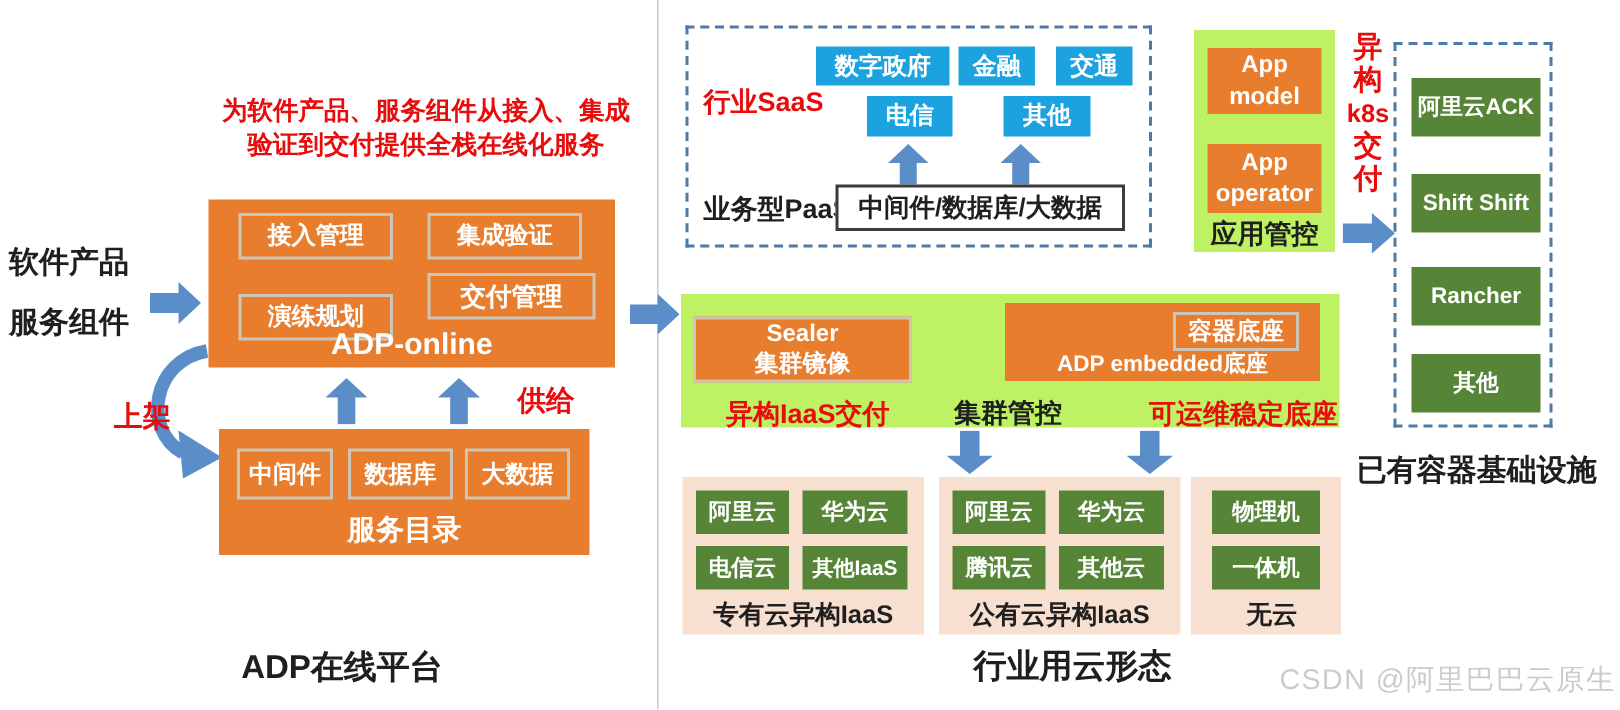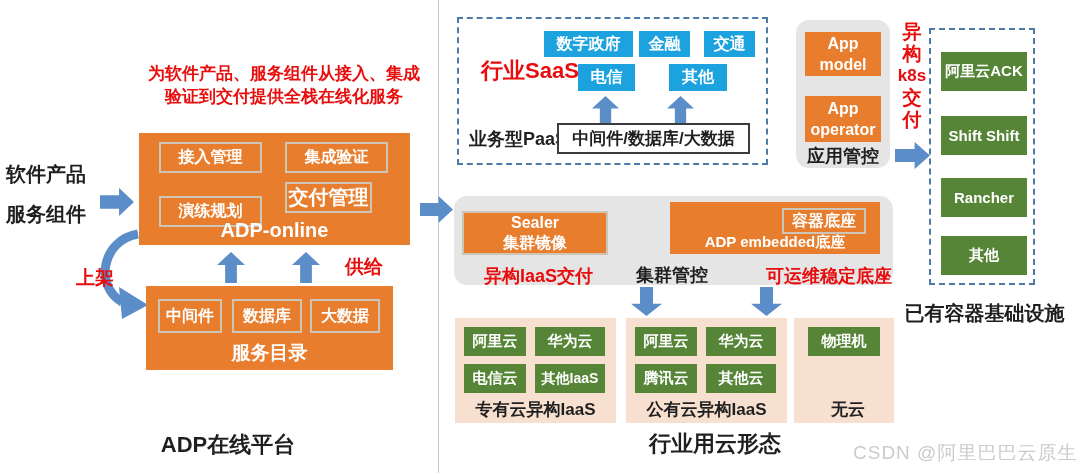--- a/index.html
+++ b/index.html
@@ -7,21 +7,21 @@
     position:relative;width:1080px;height:473px;background:#ffffff;overflow:hidden;
     font-family:"Liberation Sans","DejaVu Sans",sans-serif;color:#1f1f1f;
   }
   .abs{position:absolute;}
   
   .box-orange{background:#e87e2d;}
   .chip{display:flex;align-items:center;justify-content:center;color:#fff;font-weight:600;}
   .chip.bordered{border:2px solid #cdc5b8;box-sizing:border-box;}
   .blue-chip{background:#1ba2df;color:#fff;font-weight:600;display:flex;align-items:center;justify-content:center;font-size:16px;}
   .green-chip{background:#578538;color:#fff;font-weight:600;display:flex;align-items:center;justify-content:center;font-size:15px;}
-  .yellow-panel{background:#e5e5e5;border-radius:13px;}
+  .yellow-panel{background:#bef264;}
   .pink-panel{background:#f8e0d0;}
   .dashed-box{border:2px dashed #4d7ba6;box-sizing:border-box;background:transparent;}
   .label-red{color:#e80c0c;font-weight:bold;}
   .label-dark{color:#1f1f1f;font-weight:600;}
   .white-title{color:#fff;font-weight:600;text-align:center;}
   
   .arr{background:#5b8dc8;}
   .arr-right{clip-path:polygon(0 26%,56% 26%,56% 0,100% 50%,56% 100%,56% 74%,0 74%);}
   .arr-up{clip-path:polygon(50% 0,100% 42%,71% 42%,71% 100%,29% 100%,29% 42%,0 42%);}
   .arr-down{clip-path:polygon(29% 0,71% 0,71% 58%,100% 58%,50% 100%,0 58%,29% 58%);}
@@ -42,21 +42,21 @@
 
   <div class="abs label-dark" style="left:6px;top:161px;font-size:20px;">软件产品</div>
   <div class="abs label-dark" style="left:6px;top:201px;font-size:20px;">服务组件</div>
 
   <div class="abs arr arr-right" style="left:100px;top:188px;width:34px;height:28px;"></div>
 
   <div class="abs box-orange" style="left:139px;top:133px;width:271px;height:112px;">
     <div class="abs chip bordered" style="left:20px;top:9px;width:103px;height:31px;font-size:16px;">接入管理</div>
     <div class="abs chip bordered" style="left:146px;top:9px;width:103px;height:31px;font-size:16px;">集成验证</div>
     <div class="abs chip bordered" style="left:20px;top:63px;width:103px;height:31px;font-size:16px;">演练规划</div>
-    <div class="abs chip bordered" style="left:146px;top:49px;width:87px;height:31px;font-size:20px;">交付管理</div>
+    <div class="abs chip bordered" style="left:146px;top:49px;width:112px;height:31px;font-size:17px;">交付管理</div>
     <div class="abs white-title" style="left:0;bottom:3px;width:100%;font-size:20px;">ADP-online</div>
   </div>
 
   <svg class="abs" style="left:92px;top:228px;" width="72" height="92" viewBox="0 0 72 92">
     <path d="M46,6 C10,12 2,58 30,74" fill="none" stroke="#5b8dc8" stroke-width="9"></path>
     <polygon points="27,59 30,91 56,77" fill="#5b8dc8"></polygon>
   </svg>
 
   <div class="abs label-red" style="left:76px;top:265px;font-size:19px;">上架</div>
   <div class="abs label-red" style="left:345px;top:254px;font-size:19px;">供给</div>
@@ -71,21 +71,21 @@
     <div class="abs white-title" style="left:0;bottom:4px;width:100%;font-size:19px;">服务目录</div>
   </div>
 
   <div class="abs label-dark" style="left:118px;top:430px;width:220px;text-align:center;font-size:22px;">ADP在线平台</div>
 
   <div class="abs divider" style="left:438px;top:0;height:473px;"></div>
 
   <div class="abs arr arr-right" style="left:420px;top:196px;width:33px;height:27px;"></div>
 
   <div class="abs dashed-box" style="left:457px;top:17px;width:311px;height:148px;">
-    <div class="abs label-red" style="left:22px;top:37px;font-size:22px;">行业SaaS</div>
+    <div class="abs label-red" style="left:10px;top:37px;font-size:18px;">行业SaaS</div>
     <div class="abs blue-chip" style="left:85px;top:12px;width:89px;height:26px;">数字政府</div>
     <div class="abs blue-chip" style="left:180px;top:12px;width:51px;height:26px;">金融</div>
     <div class="abs blue-chip" style="left:245px;top:12px;width:51px;height:26px;">交通</div>
     <div class="abs blue-chip" style="left:119px;top:45px;width:57px;height:27px;">电信</div>
     <div class="abs blue-chip" style="left:210px;top:45px;width:58px;height:27px;">其他</div>
     <div class="abs arr arr-up" style="left:133px;top:77px;width:27px;height:30px;"></div>
     <div class="abs arr arr-up" style="left:208px;top:77px;width:27px;height:30px;"></div>
     <div class="abs label-dark" style="left:10px;top:108px;font-size:18px;">业务型PaaS</div>
     <div class="abs" style="left:98px;top:104px;width:193px;height:31px;border:2px solid #3b3b3b;box-sizing:border-box;display:flex;align-items:center;justify-content:center;font-size:17px;font-weight:600;background:#fff;">中间件/数据库/大数据</div>
   </div>
@@ -142,20 +142,21 @@
   <div class="abs pink-panel" style="left:626px;top:318px;width:161px;height:105px;">
     <div class="abs green-chip" style="left:9px;top:9px;width:62px;height:29px;">阿里云</div>
     <div class="abs green-chip" style="left:80px;top:9px;width:70px;height:29px;">华为云</div>
     <div class="abs green-chip" style="left:9px;top:46px;width:62px;height:29px;">腾讯云</div>
     <div class="abs green-chip" style="left:80px;top:46px;width:70px;height:29px;">其他云</div>
     <div class="abs label-dark" style="left:0;top:80px;width:100%;text-align:center;font-size:17px;">公有云异构IaaS</div>
   </div>
 
   <div class="abs pink-panel" style="left:794px;top:318px;width:100px;height:105px;">
     <div class="abs green-chip" style="left:14px;top:9px;width:72px;height:29px;">物理机</div>
+    <div class="abs green-chip" style="left:14px;top:46px;width:72px;height:29px;">一体机</div>
     <div class="abs label-dark" style="left:4px;top:80px;width:100%;text-align:center;font-size:17px;">无云</div>
   </div>
 
   <div class="abs label-dark" style="left:640px;top:429px;width:150px;text-align:center;font-size:22px;">行业用云形态</div>
 
   <div class="abs watermark" style="left:853px;top:440px;">CSDN @阿里巴巴云原生</div>
 
 </div>
 
 </body></html>

